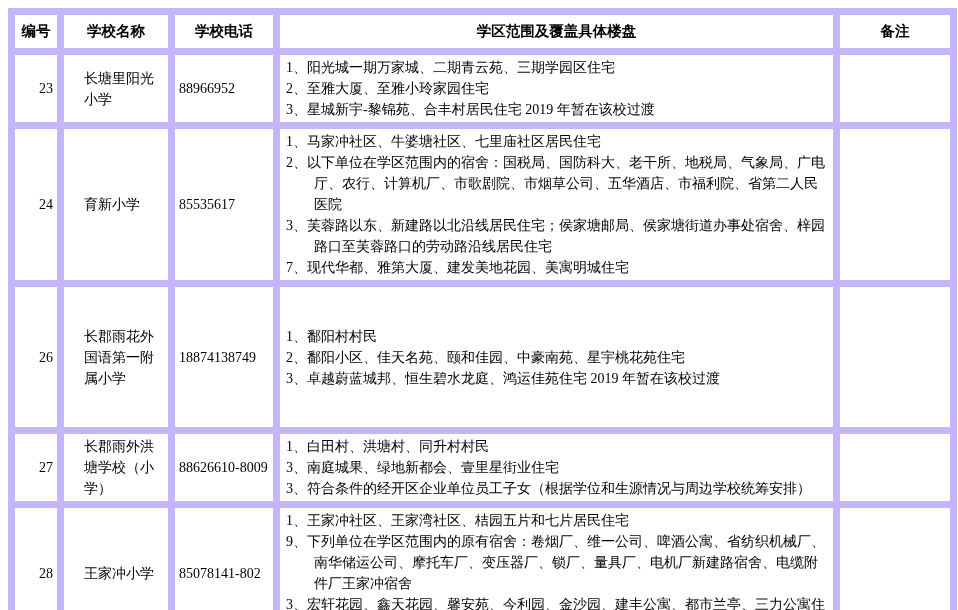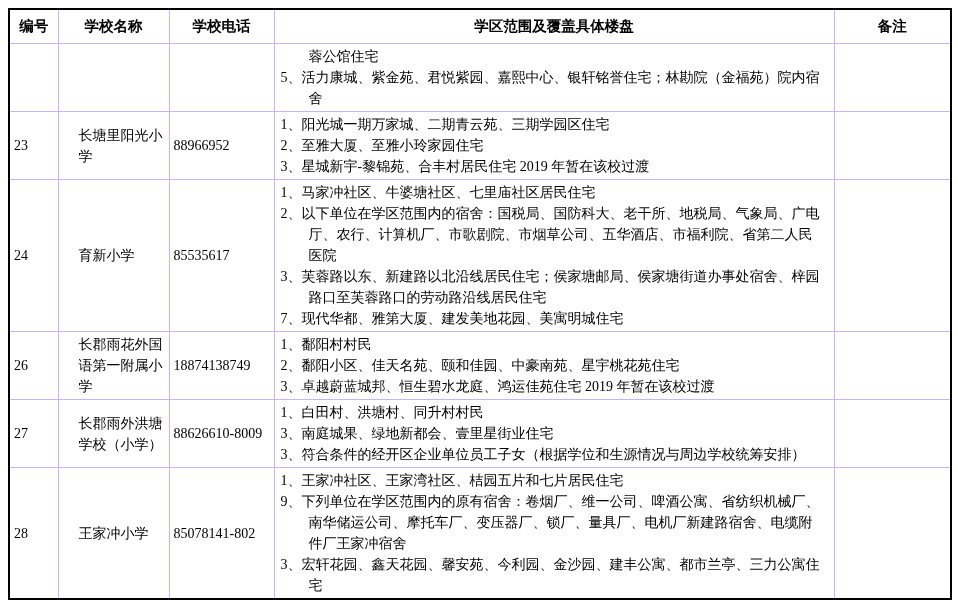--- a/index.html
+++ b/index.html
@@ -24,37 +24,37 @@
     border: 2px solid #000;
     background: #fff;
   }
   col.c-id     { width: 49px; }
   col.c-name   { width: 111px; }
   col.c-phone  { width: 105px; }
   col.c-items  { width: 560px; }
   col.c-note   { width: 117px; }
 
   th, td {
-    border: 1px solid #c4b5fd;
+    border: 7px solid #c4b5fd;
     font-size: 14px;
     line-height: 21px;
     vertical-align: middle;
     padding: 1px 4px;
     overflow: hidden;
     word-break: break-all;
     margin-top: 24px;
   }
   thead th {
     font-weight: bold;
     text-align: center;
     height: 33px;
     font-size: 14.5px;
     padding: 0 2px;
   }
-  td.cell-id    { text-align: left; }
+  td.cell-id    { text-align: right; }
   td.cell-name  { text-align: left; padding-left: 20px; }
   td.cell-phone { text-align: left; }
   td.cell-items { padding: 2px 8px 2px 6px; }
   td.cell-note  { }
 
   .item {
     padding-left: 2em;
     text-indent: -2em;
   }
   .item.cont {
@@ -86,30 +86,20 @@
     <thead>
       <tr>
         <th>编号</th>
         <th>学校名称</th>
         <th>学校电话</th>
         <th>学区范围及覆盖具体楼盘</th>
         <th>备注</th>
       </tr>
     </thead>
     <tbody>
-        <tr>
-          <td class="cell-id"></td>
-          <td class="cell-name"></td>
-          <td class="cell-phone"></td>
-          <td class="cell-items">
-            <div class="item cont">蓉公馆住宅</div>
-            <div class="item">5、活力康城、紫金苑、君悦紫园、嘉熙中心、银轩铭誉住宅；林勘院（金福苑）院内宿舍</div>
-          </td>
-          <td class="cell-note"></td>
-        </tr>
         <tr>
           <td class="cell-id">23</td>
           <td class="cell-name">长塘里阳光小学</td>
           <td class="cell-phone">88966952</td>
           <td class="cell-items">
             <div class="item">1、阳光城一期万家城、二期青云苑、三期学园区住宅</div>
             <div class="item">2、至雅大厦、至雅小玲家园住宅</div>
             <div class="item">3、星城新宇-黎锦苑、合丰村居民住宅 2019 年暂在该校过渡</div>
           </td>
           <td class="cell-note"></td>

